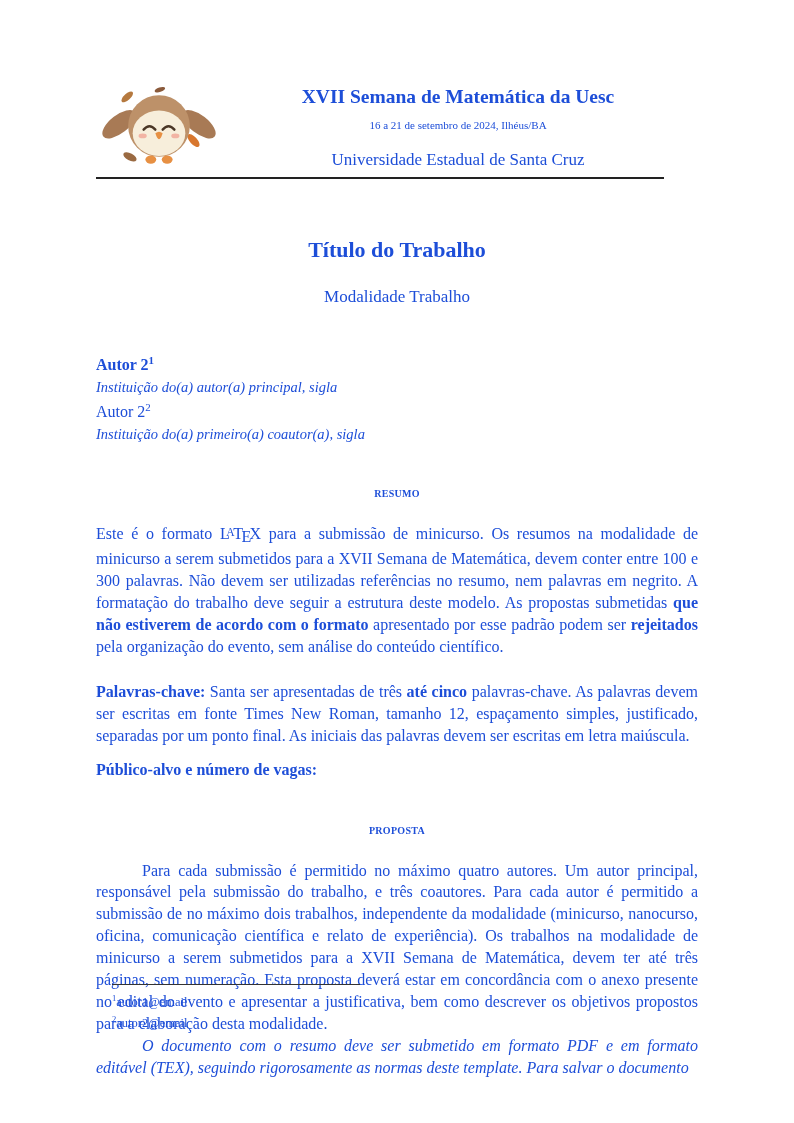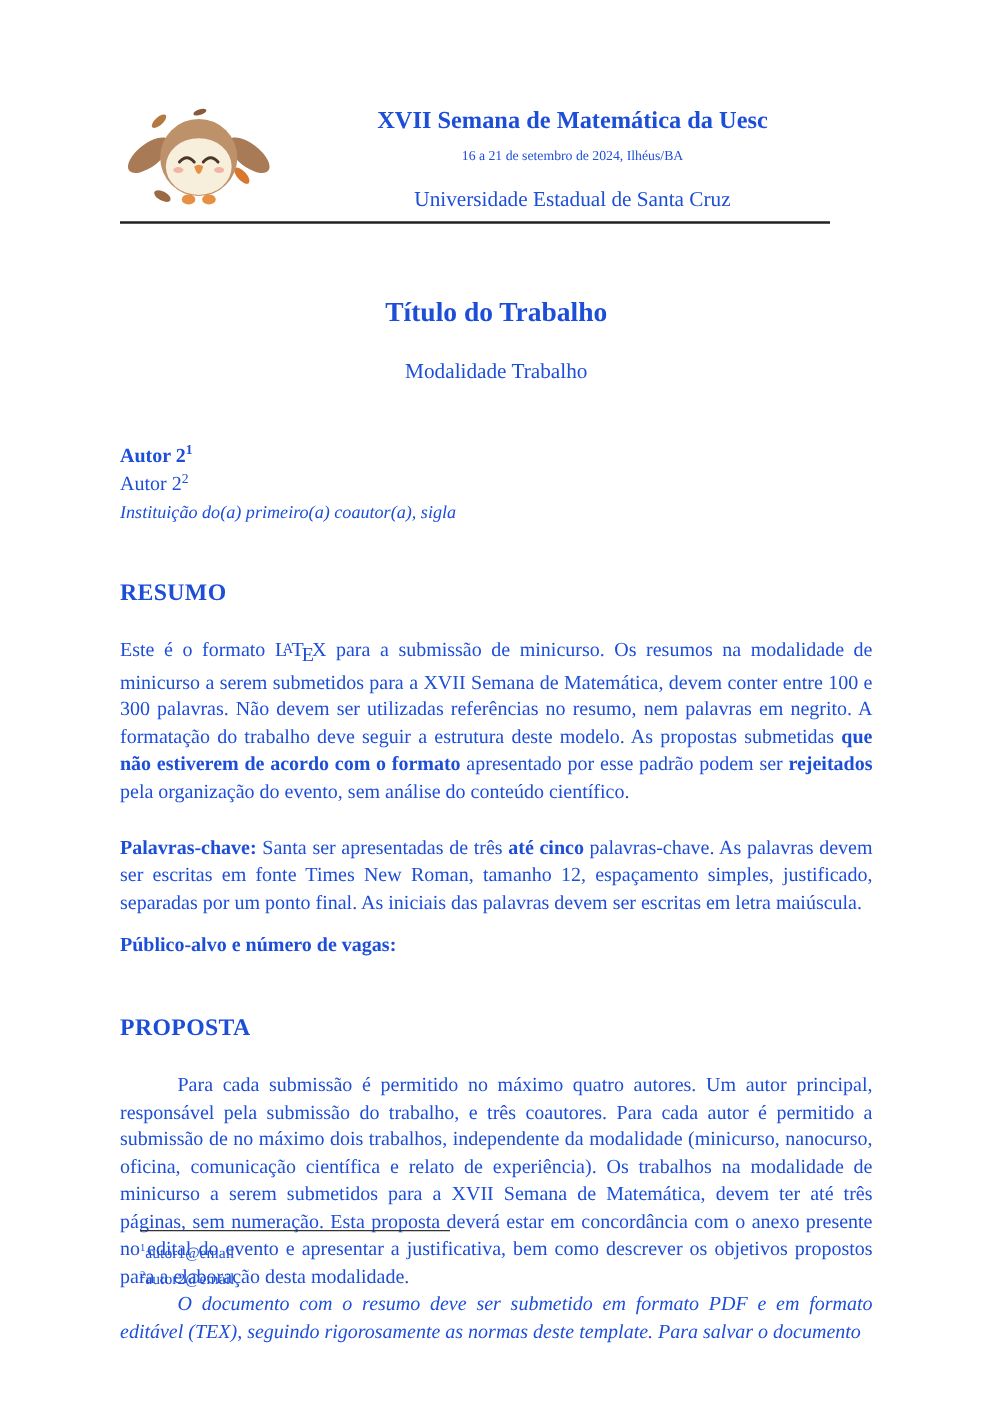--- a/index.html
+++ b/index.html
@@ -35,23 +35,23 @@
   
   .content { padding: 0 96px; }
   .doc-title { font-size: 22px; font-weight: bold; text-align: center; margin-top: 58px; }
   .doc-subtitle { font-size: 17px; text-align: center; margin-top: 24px; }
   .authors { margin-top: 46px; }
   .author-name { font-size: 16px; line-height: 1.3; }
   .author-name.bold { font-weight: bold; }
   .author-aff { font-style: italic; font-size: 14.5px; line-height: 1.3; margin: 2px 0 3px; }
   sup { font-size: 0.68em; }
   .section-heading {
-    font-size: 19px;
+    font-size: 10px;
     font-weight: bold;
-    text-align: left;
+    text-align: center;
     letter-spacing: 0.3px;
     margin-top: 44px;
   }
   .para {
     font-size: 16px;
     line-height: 1.37;
     text-align: justify;
     margin-top: 23px;
     hyphens: auto;
   }
@@ -100,20 +100,21 @@
   </header>
   <div class="header-rule"></div>
 
   <main class="content">
 
     <h1 class="doc-title">Título do Trabalho</h1>
     <div class="doc-subtitle">Modalidade Trabalho</div>
 
     <div class="authors">
       <div class="author-name bold"><span>Autor 2</span><sup>1</sup></div>
+      <div class="author-aff">Instituição do(a) autor(a) principal, sigla</div>
       <div class="author-name"><span>Autor 2</span><sup>2</sup></div>
       <div class="author-aff">Instituição do(a) primeiro(a) coautor(a), sigla</div>
     </div>
 
     <h2 class="section-heading">RESUMO</h2>
     <p class="para"><span>Este é o formato </span><span class="latex"><span>L</span><span class="lA">A</span><span>T</span><span class="lE">E</span><span>X</span></span><span> para a submissão de minicurso. Os resumos na modalidade de minicurso a serem submetidos para a XVII Semana de Matemática, devem conter entre 100 e 300 palavras. Não devem ser utilizadas referências no resumo, nem palavras em negrito. A formatação do trabalho deve seguir a estrutura deste modelo. As propostas submetidas </span><span style="font-weight: bold;">que não estiverem de acordo com o formato</span><span> apresentado por esse padrão podem ser </span><span style="font-weight: bold;">rejeitados</span><span> pela organização do evento, sem análise do conteúdo científico.</span></p>
 
     <p class="para"><span style="font-weight: bold;">Palavras-chave:</span><span> Santa ser apresentadas de três </span><span style="font-weight: bold;">até cinco</span><span> palavras-chave. As palavras devem ser escritas em fonte Times New Roman, tamanho 12, espaçamento simples, justificado, separadas por um ponto final. As iniciais das palavras devem ser escritas em letra maiúscula.</span></p>
 
     <p class="para bold-line">Público-alvo e número de vagas:</p>

